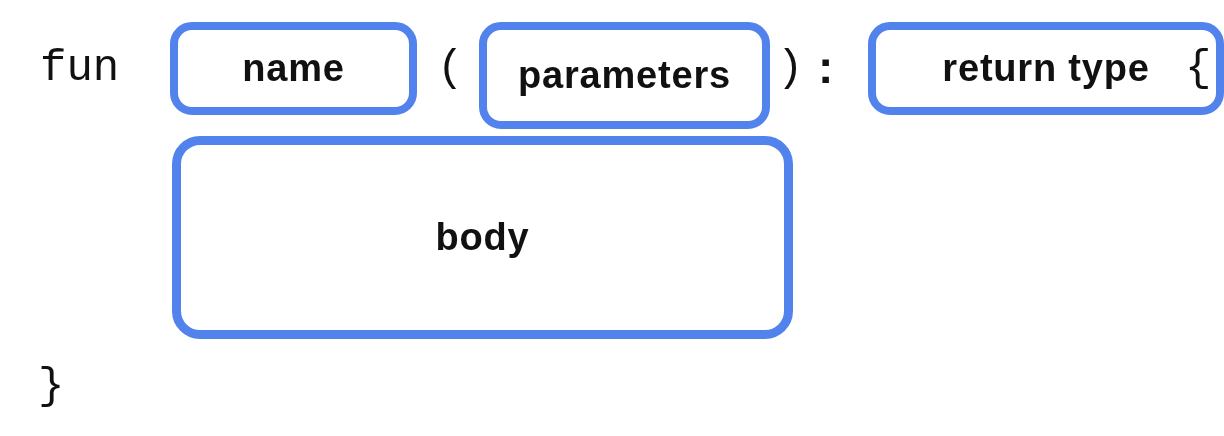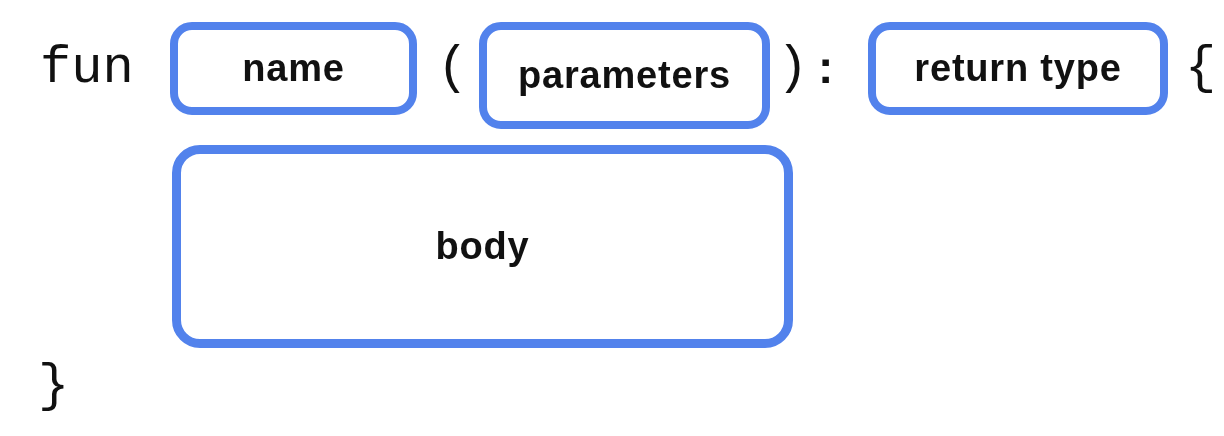--- a/index.html
+++ b/index.html
@@ -15,21 +15,21 @@
     overflow: hidden;
     font-family: "Liberation Sans", sans-serif;
   }
   
   .code-token {
     position: absolute;
     top: 22px;
     height: 93px;
     line-height: 93px;
     font-family: "Liberation Mono", "DejaVu Sans Mono", monospace;
-    font-size: 52px;
+    font-size: 44px;
     font-weight: 400;
     color: #111111;
     white-space: pre;
     text-align: right;
   }
   
   .colon-token {
     position: absolute;
     top: 22px;
     height: 93px;
@@ -53,22 +53,22 @@
   .slot-label {
     font-family: "Liberation Sans", sans-serif;
     font-size: 38px;
     font-weight: 700;
     letter-spacing: 0.8px;
     color: #111111;
     white-space: pre;
   }
   .box-name        { left: 170px; top: 22px;  width: 247px; height: 93px; }
   .box-parameters  { left: 479px; top: 22px;  width: 291px; height: 107px; }
-  .box-return-type { left: 868px; top: 22px;  width: 300px; height: 93px; }
-  .box-body        { left: 172px; top: 145px; width: 621px; height: 203px; border-width: 9px; border-radius: 28px; }
+  .box-return-type { left: 868px; top: 22px;  width: 356px; height: 93px; }
+  .box-body        { left: 172px; top: 136px; width: 621px; height: 203px; border-width: 9px; border-radius: 28px; }
 
   .tok-fun         { left: 40px; }
   .tok-open-paren  { left: 437px; }
   .tok-close-paren { left: 777px; }
   .tok-colon       { left: 818px; }
   .tok-open-brace  { left: 1185px; }
   .tok-close-brace { left: 38px; top: 340px; }
 </style>
 </head>
 <body>

